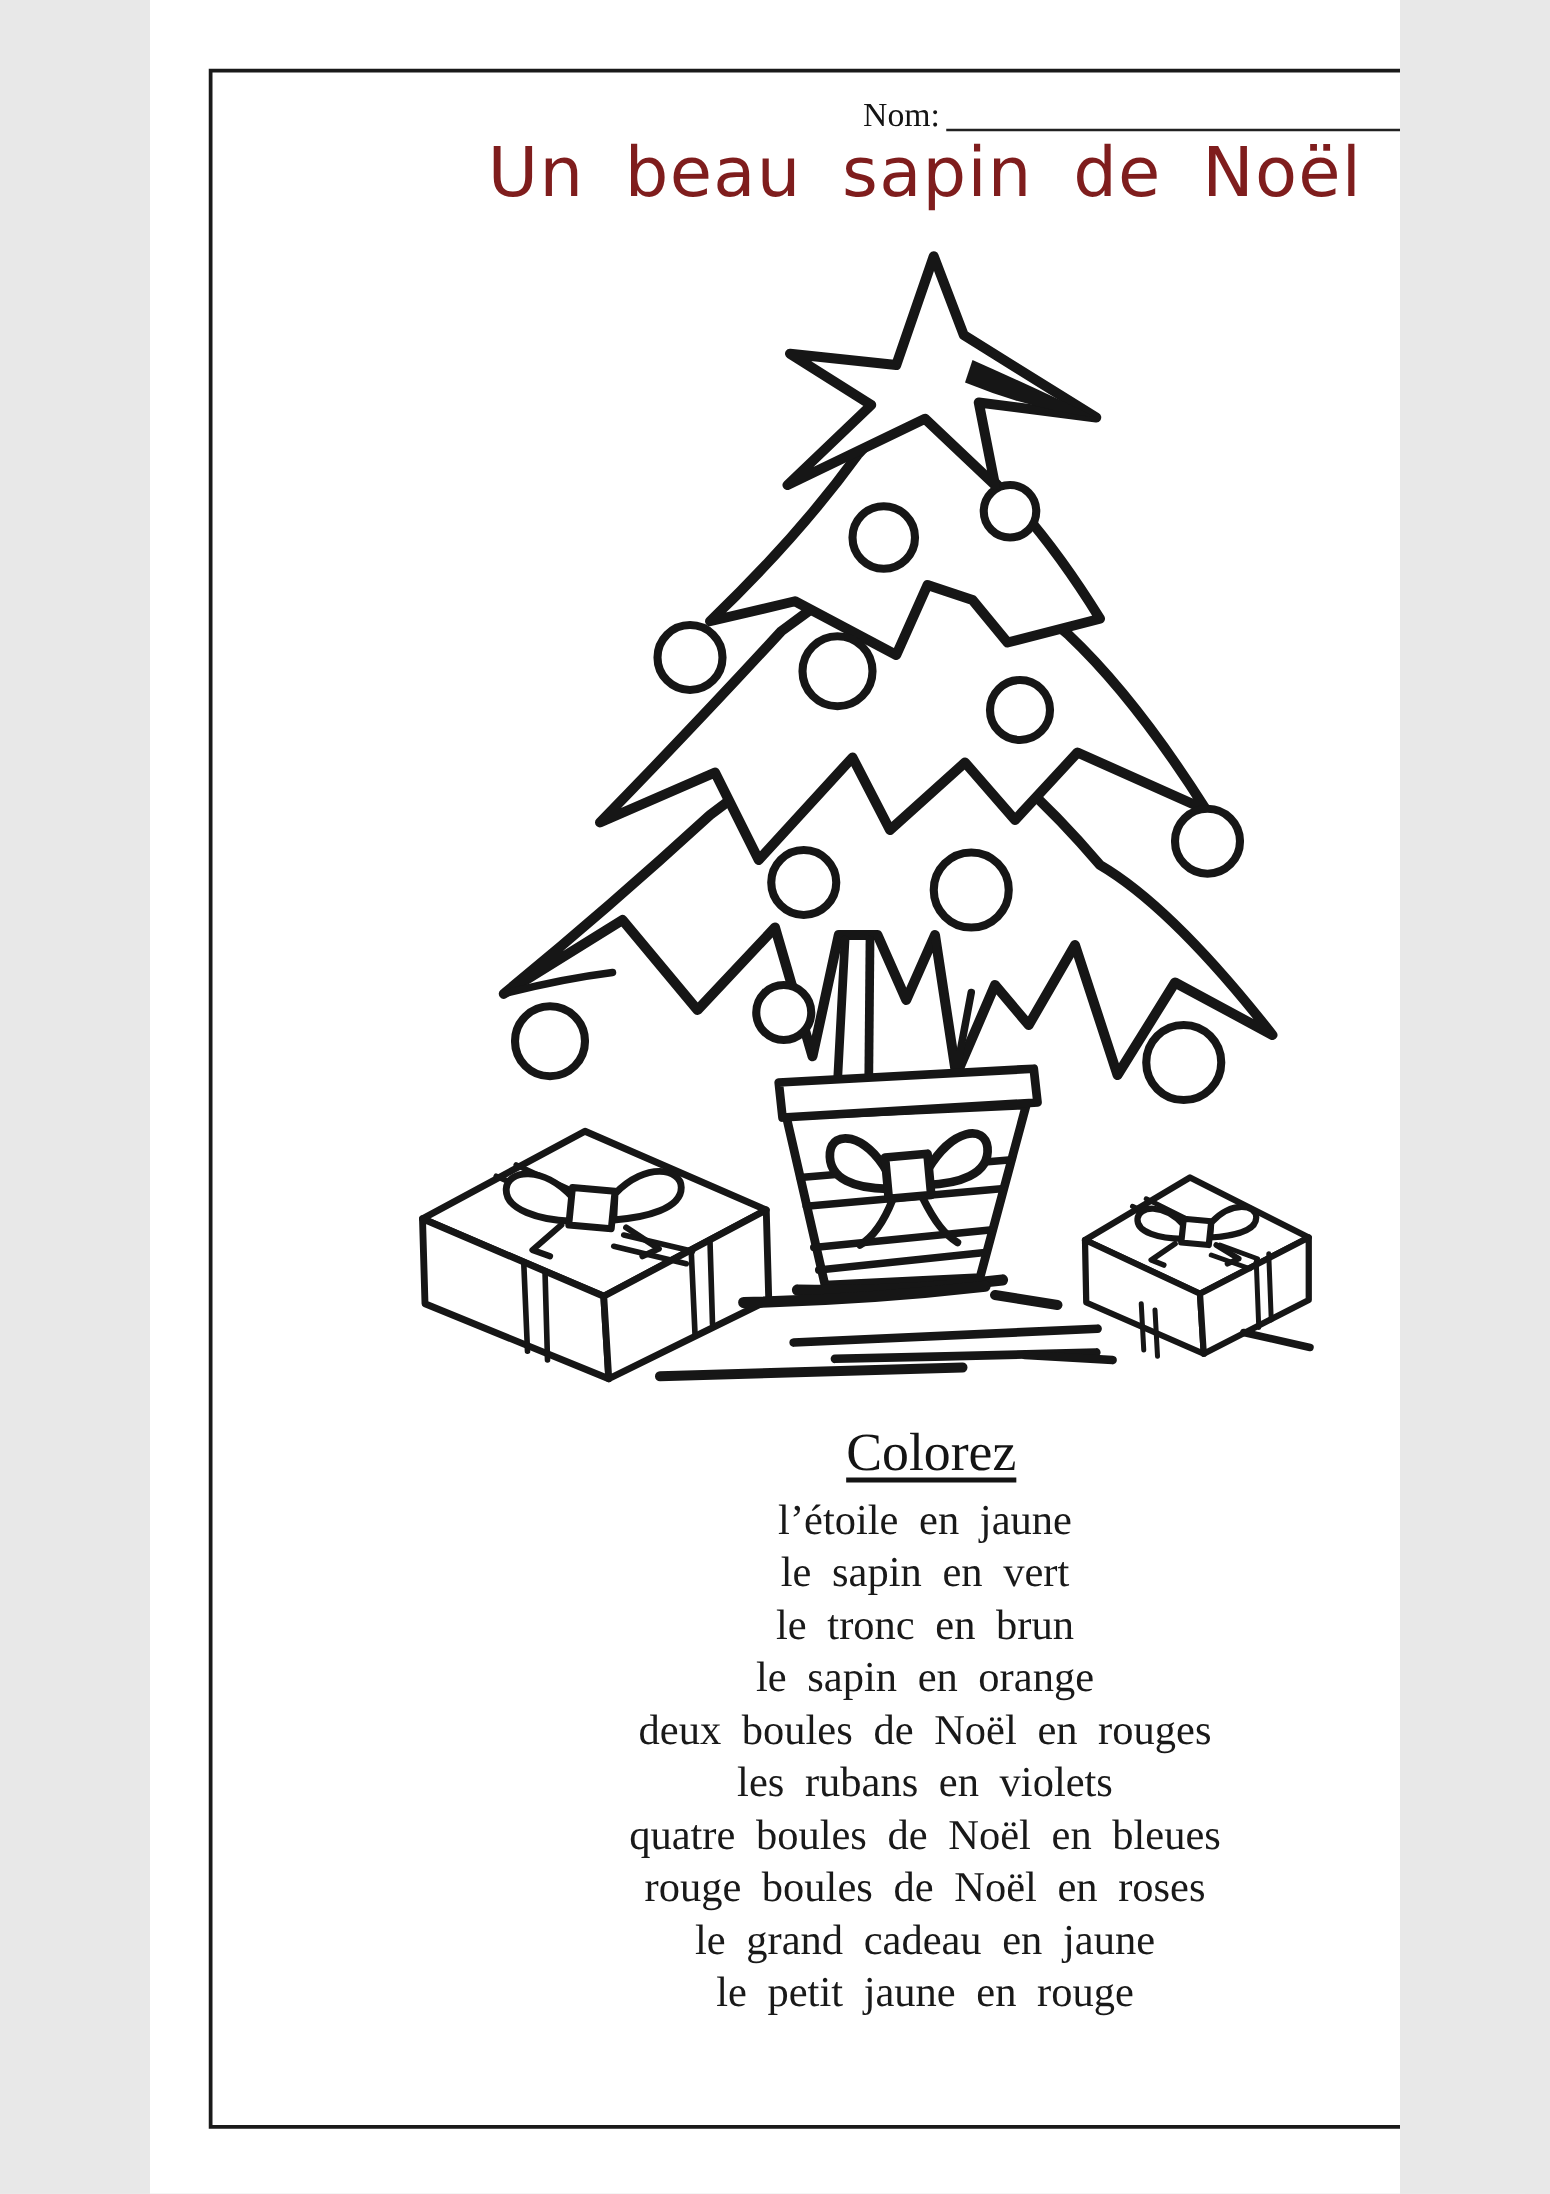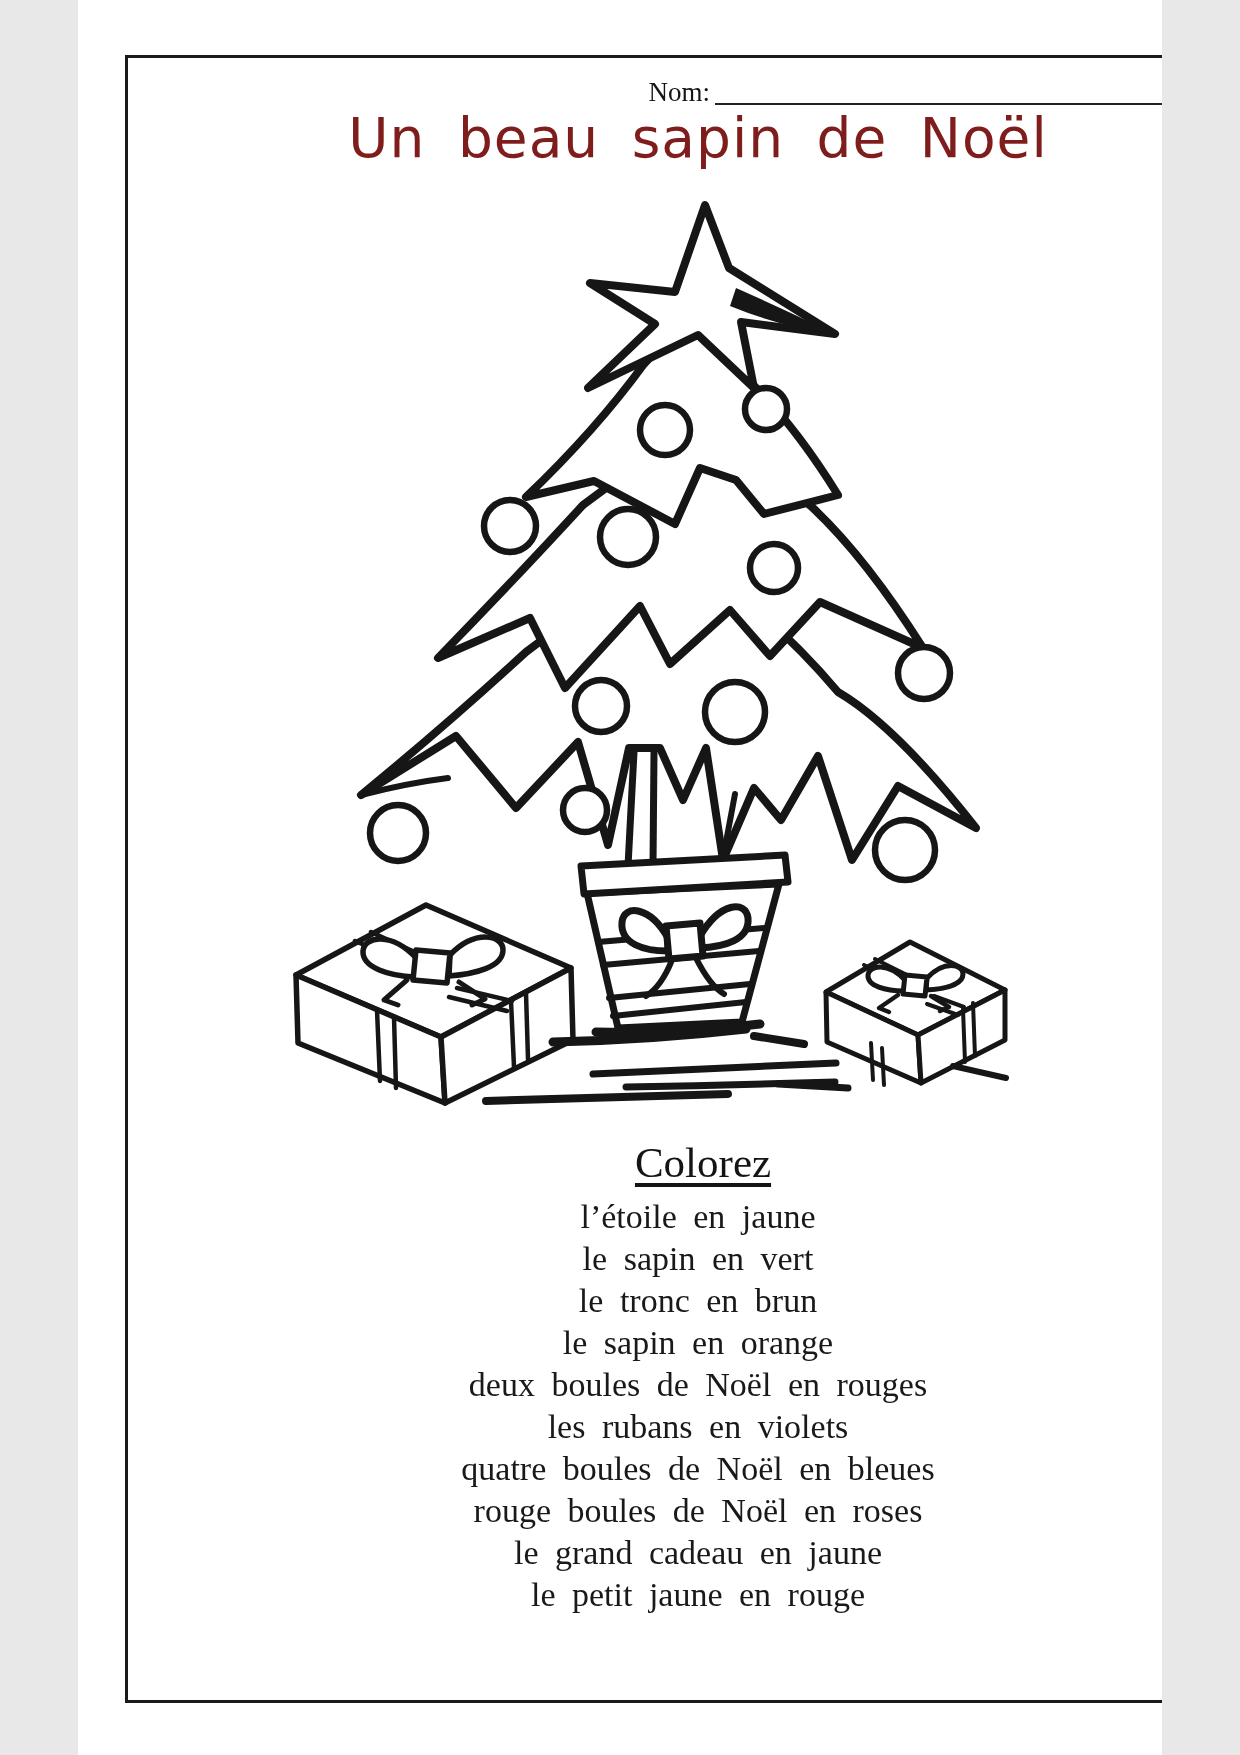--- a/index.html
+++ b/index.html
@@ -1,18 +1,18 @@
 <!DOCTYPE html>
 <html><head>
 <meta charset="utf-8">
 <style>
   html,body{margin:0;padding:0;background:#e8e8e8;}
   .page{
     position:relative;
-    width:1084px;height:1755px;
+    width:1000px;height:1755px;
     background:#ffffff;
     font-family:"Liberation Serif", serif;
     color:#141414;
     overflow:hidden;
     margin:0 auto;
   }
   .border-frame{
     position:absolute;left:47px;top:55px;width:1140px;height:1642px;
     border:3px solid #1a1a1a;
   }

